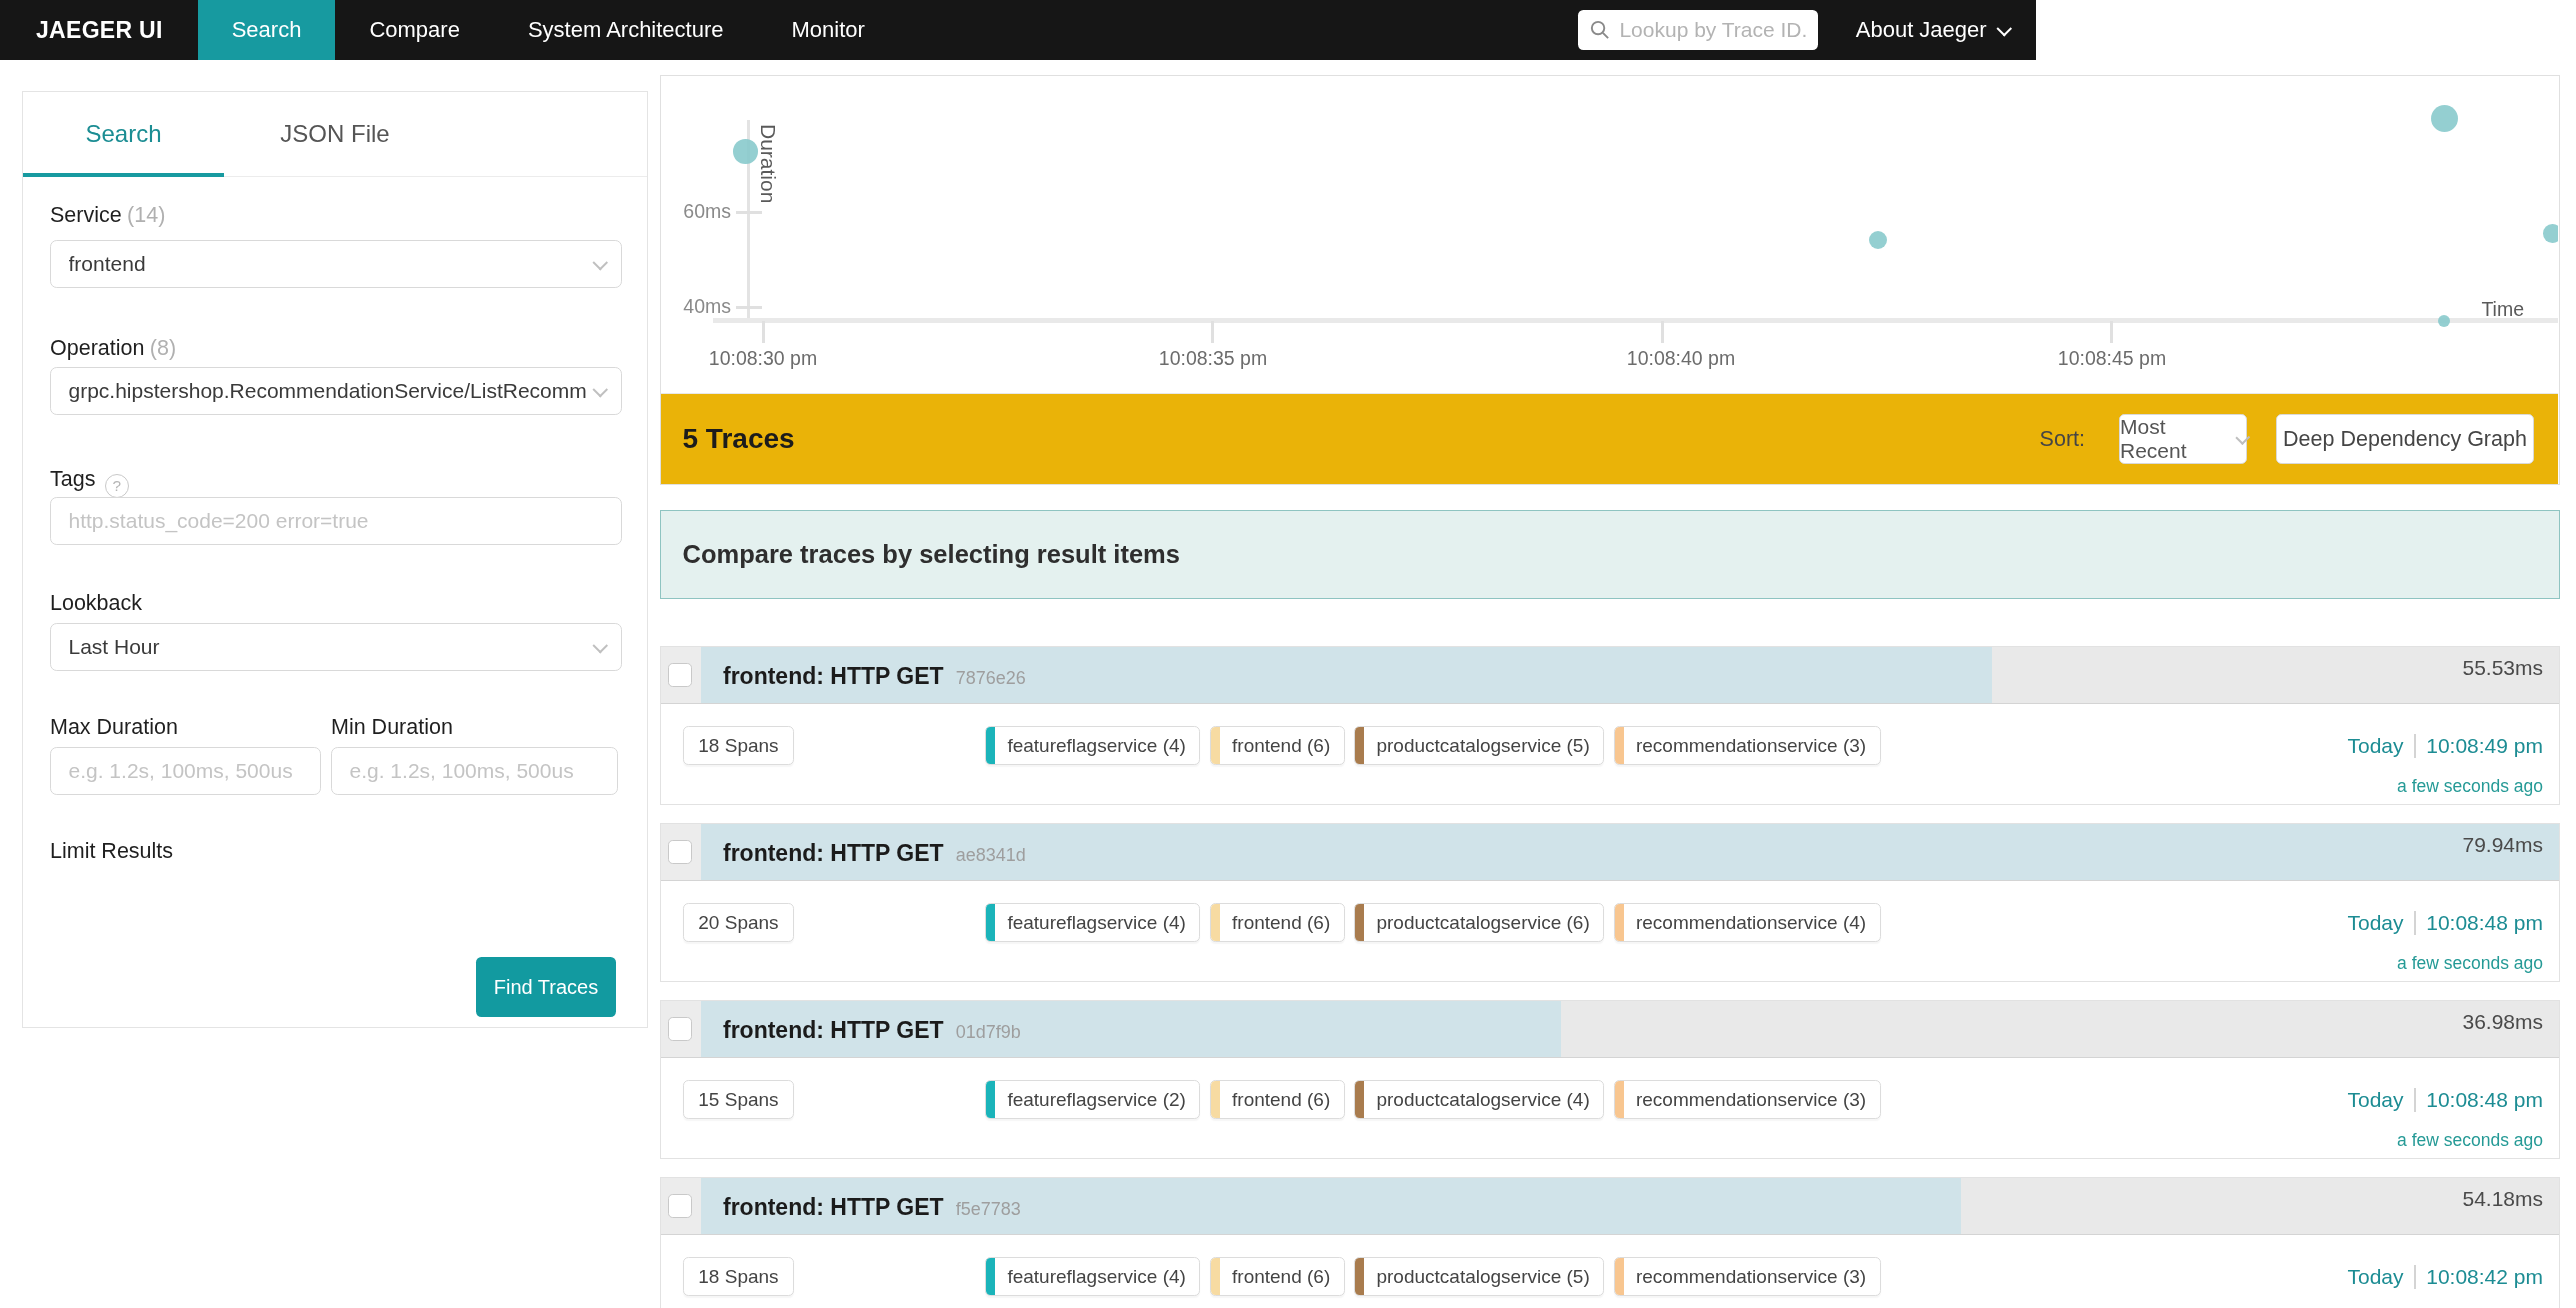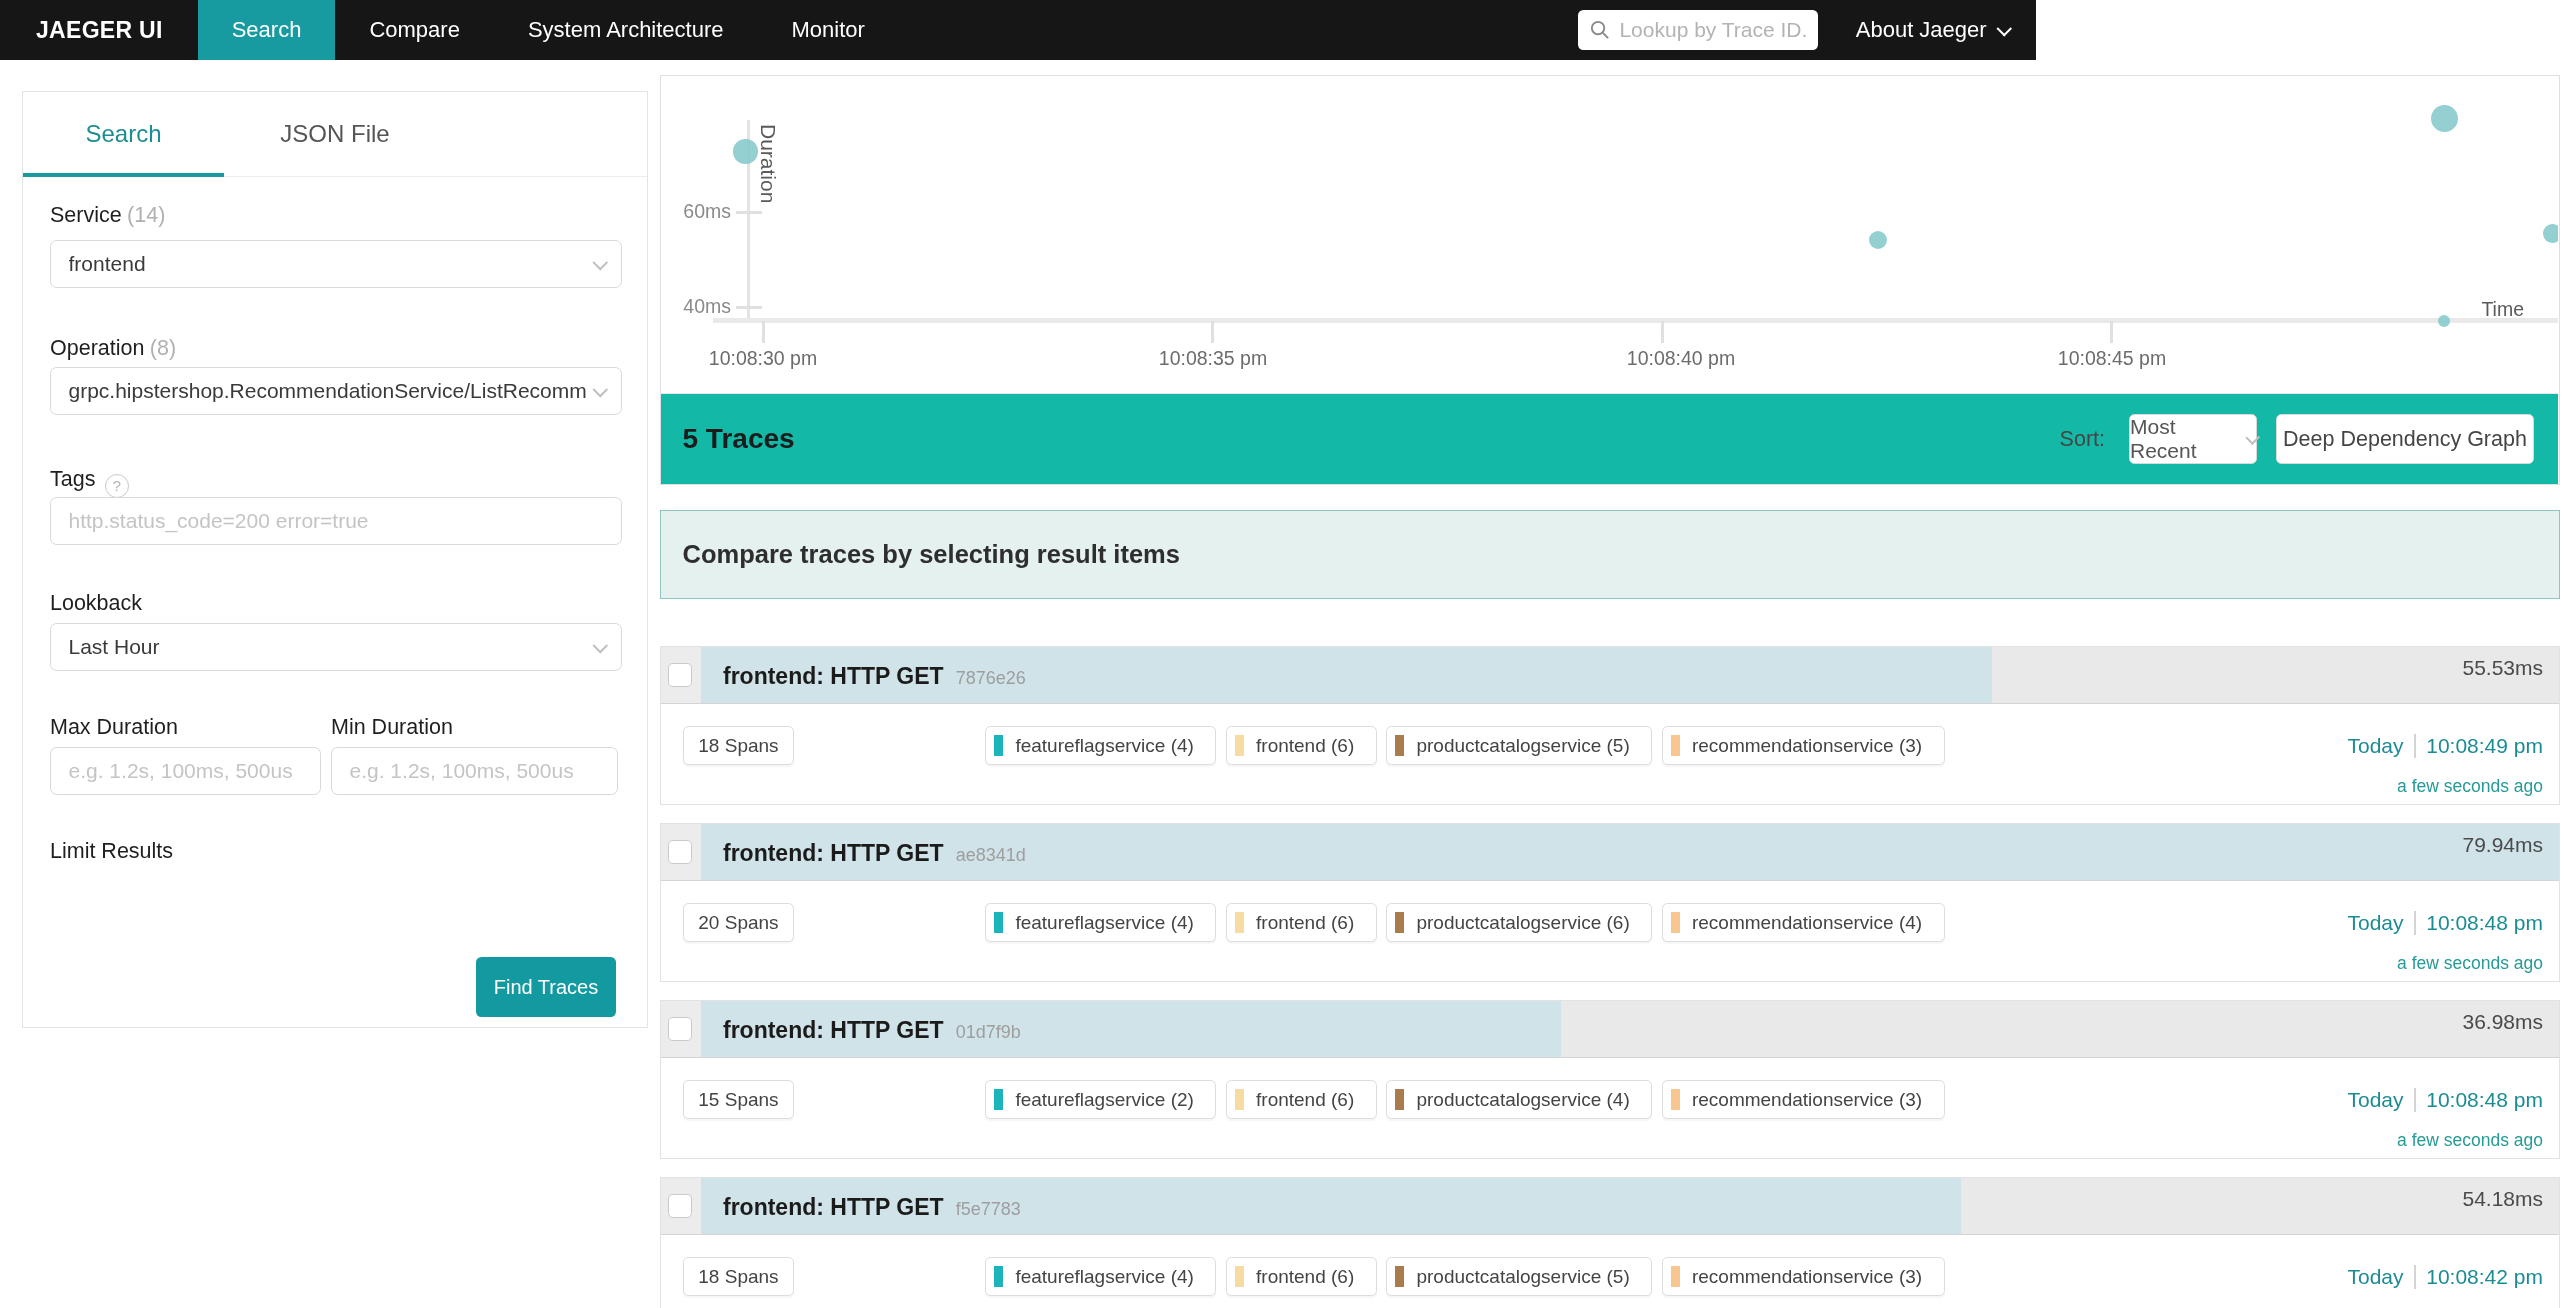--- a/index.html
+++ b/index.html
@@ -49,22 +49,22 @@
            justify-content:center; margin-left:9.4px; vertical-align:-4.7px; }
   .find-btn { position:absolute; left:453px; top:865px; width:140px; height:60px;
               background:#129aa0; color:#fff; font-size:20px; border:none;
               border-radius:5.4px; cursor:pointer; font-family:inherit; }
 
   
   .scatter-card { position:absolute; left:660px; top:75px; width:1900px; height:410px;
                   background:#fff; border:1.3px solid #e0e0e0; }
   .plot { position:absolute; left:0; top:0; width:1897px; height:316px; overflow:hidden; }
   .results-band { position:absolute; left:0; bottom:0; width:1897px; height:91px;
-                  background:#14b8a6; border-top:1.3px solid #e8e8e8;
-                  display:flex; align-items:center; }
+                  background:#eab308; border-top:1.3px solid #e8e8e8;
+                  display:flex; align-items:center;gap:10px; }
   .count { font-size:28px; font-weight:bold; color:#1c1c1c; margin-left:21.5px; }
   .band-spacer { flex:1; }
   .sort-label { font-size:21.5px; color:#454545; margin-right:24px; }
   .sort-dd { width:128px; height:50px; background:#fff; border:1.3px solid #d9d9d9;
              border-radius:5.4px; display:flex; align-items:center; justify-content:center;
              gap:9.4px; font-size:21px; color:#555; margin-right:19px; cursor:pointer; }
   .ddg-btn { width:258px; height:50px; background:#fff; border:1.3px solid #d9d9d9;
              border-radius:5.4px; font-size:21.5px; color:#454545; margin-right:24px;
              cursor:pointer; font-family:inherit; }
 
@@ -87,21 +87,21 @@
                  align-items:baseline; padding-top:16px; }
   .t-name { font-size:23px; font-weight:bold; color:#1b1b1b; }
   .t-id { font-size:18px; color:#9e9e9e; margin-left:12px; }
   .t-dur { position:absolute; right:16px; top:0; height:42px; display:flex;
            align-items:center; font-size:21px; color:#4a4a4a; }
   .chip { height:39px; background:#fff; border:1.3px solid #dcdcdc; border-radius:5.4px;
           display:inline-flex; align-items:center; font-size:19px; color:#444;
           box-shadow:0 1.3px 1.3px rgba(0,0,0,.04); }
   .spans-chip { position:absolute; left:21.5px; top:79px; padding:0 14.8px; }
   .tags { position:absolute; left:324px; top:79px; display:flex; gap:9.4px; }
-  .tag { overflow:hidden; padding:8px; }
+  .tag { overflow:hidden; padding:0; }
   .tag .cbar { width:9.4px; align-self:stretch; }
   .tag .tlabel { padding:0 13.4px 0 12px; }
   .when { position:absolute; right:16px; top:79px; height:39px; display:flex;
           align-items:center; gap:10.7px; font-size:21px; color:#1c8c93; }
   .when .sep { width:1.3px; height:24px; background:#d4d4d4; }
   .ago { position:absolute; right:16px; top:129px; font-size:17.5px; color:#259a96; }
 
   
   .ax-y { position:absolute; background:#e3e3e3; width:2.7px; }
   .ax-base { position:absolute; background:#e9e9e9; height:4.7px; }

